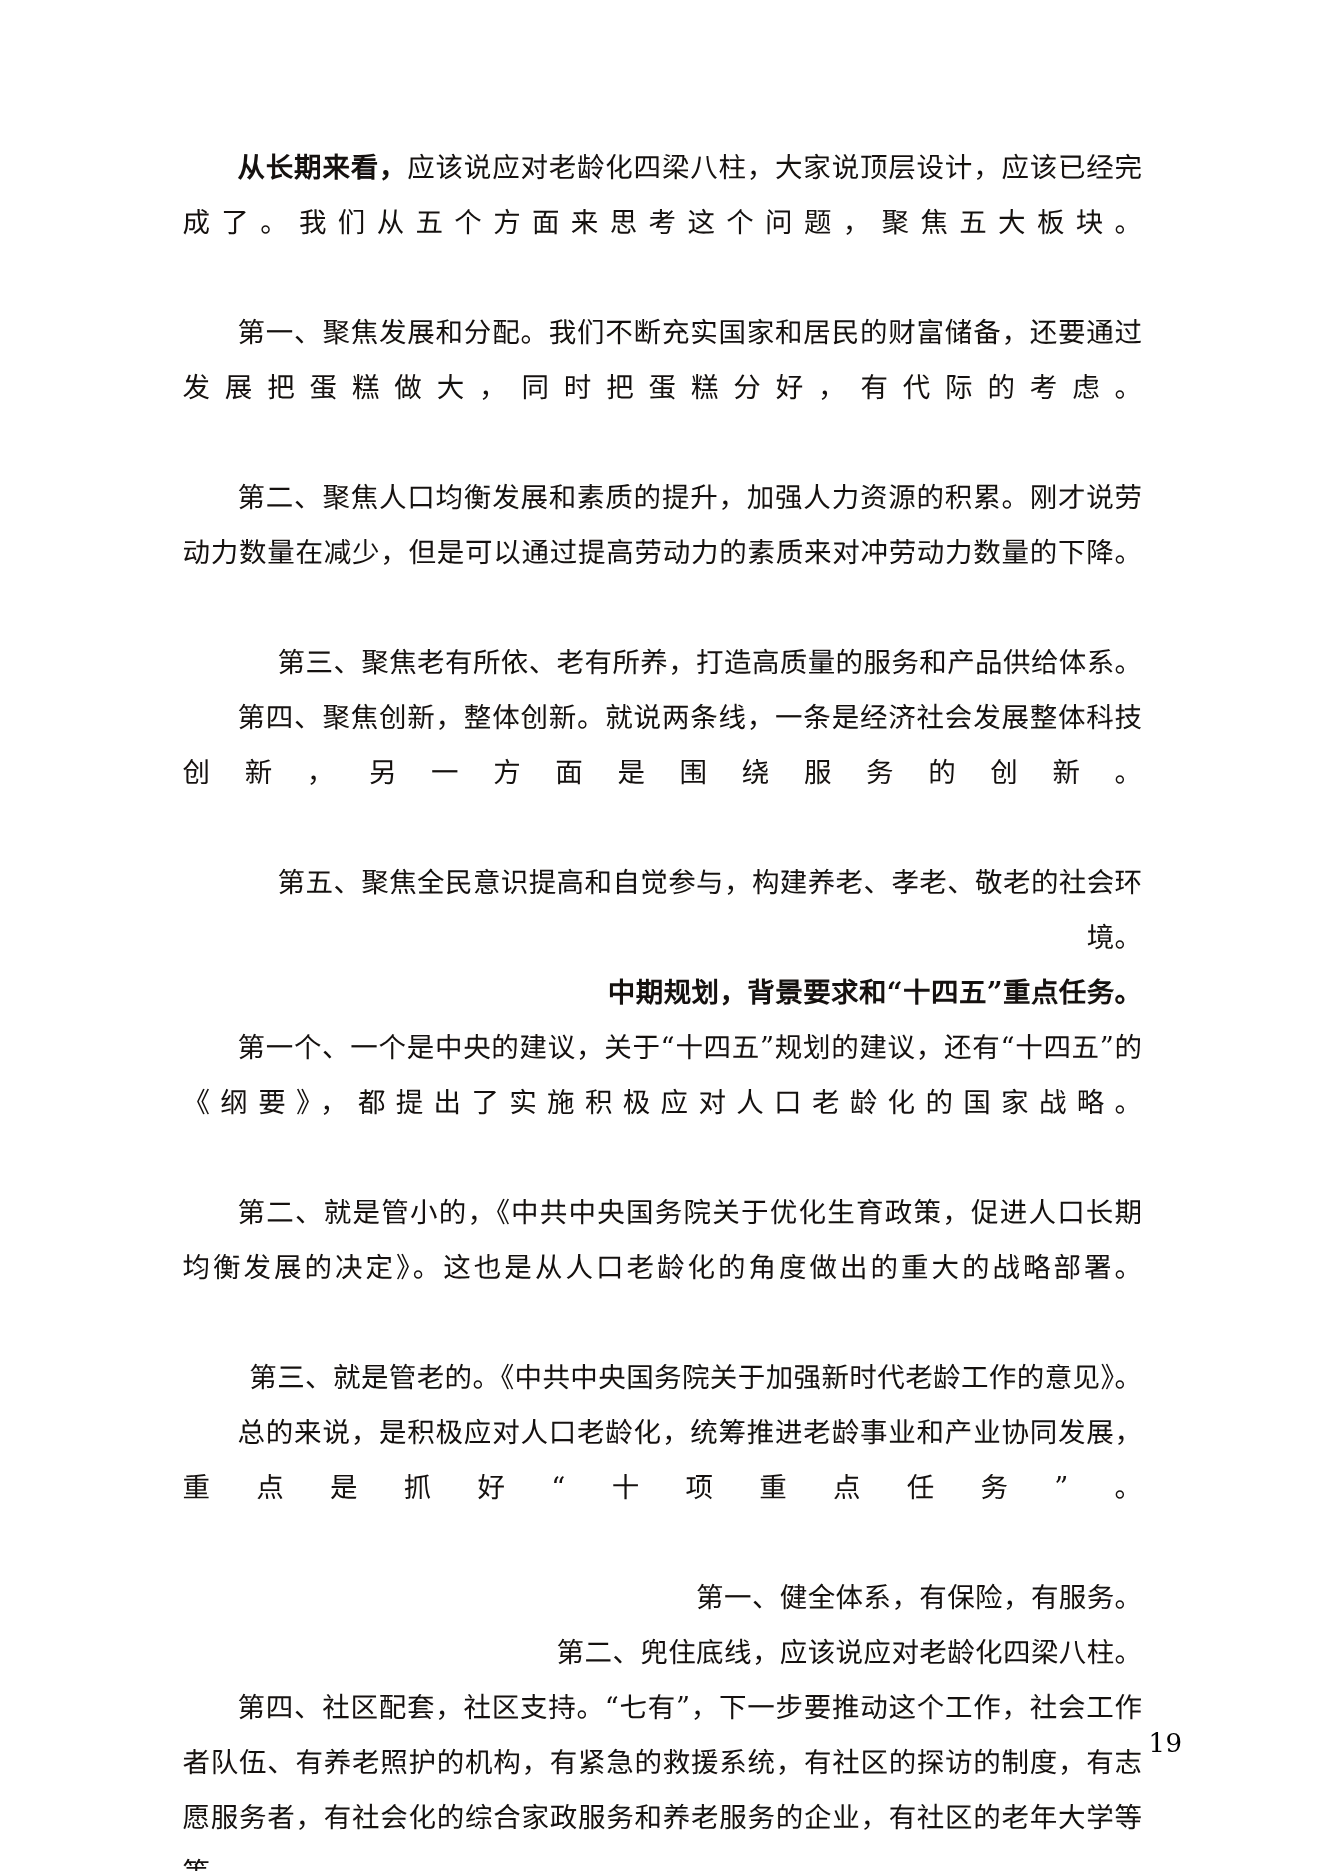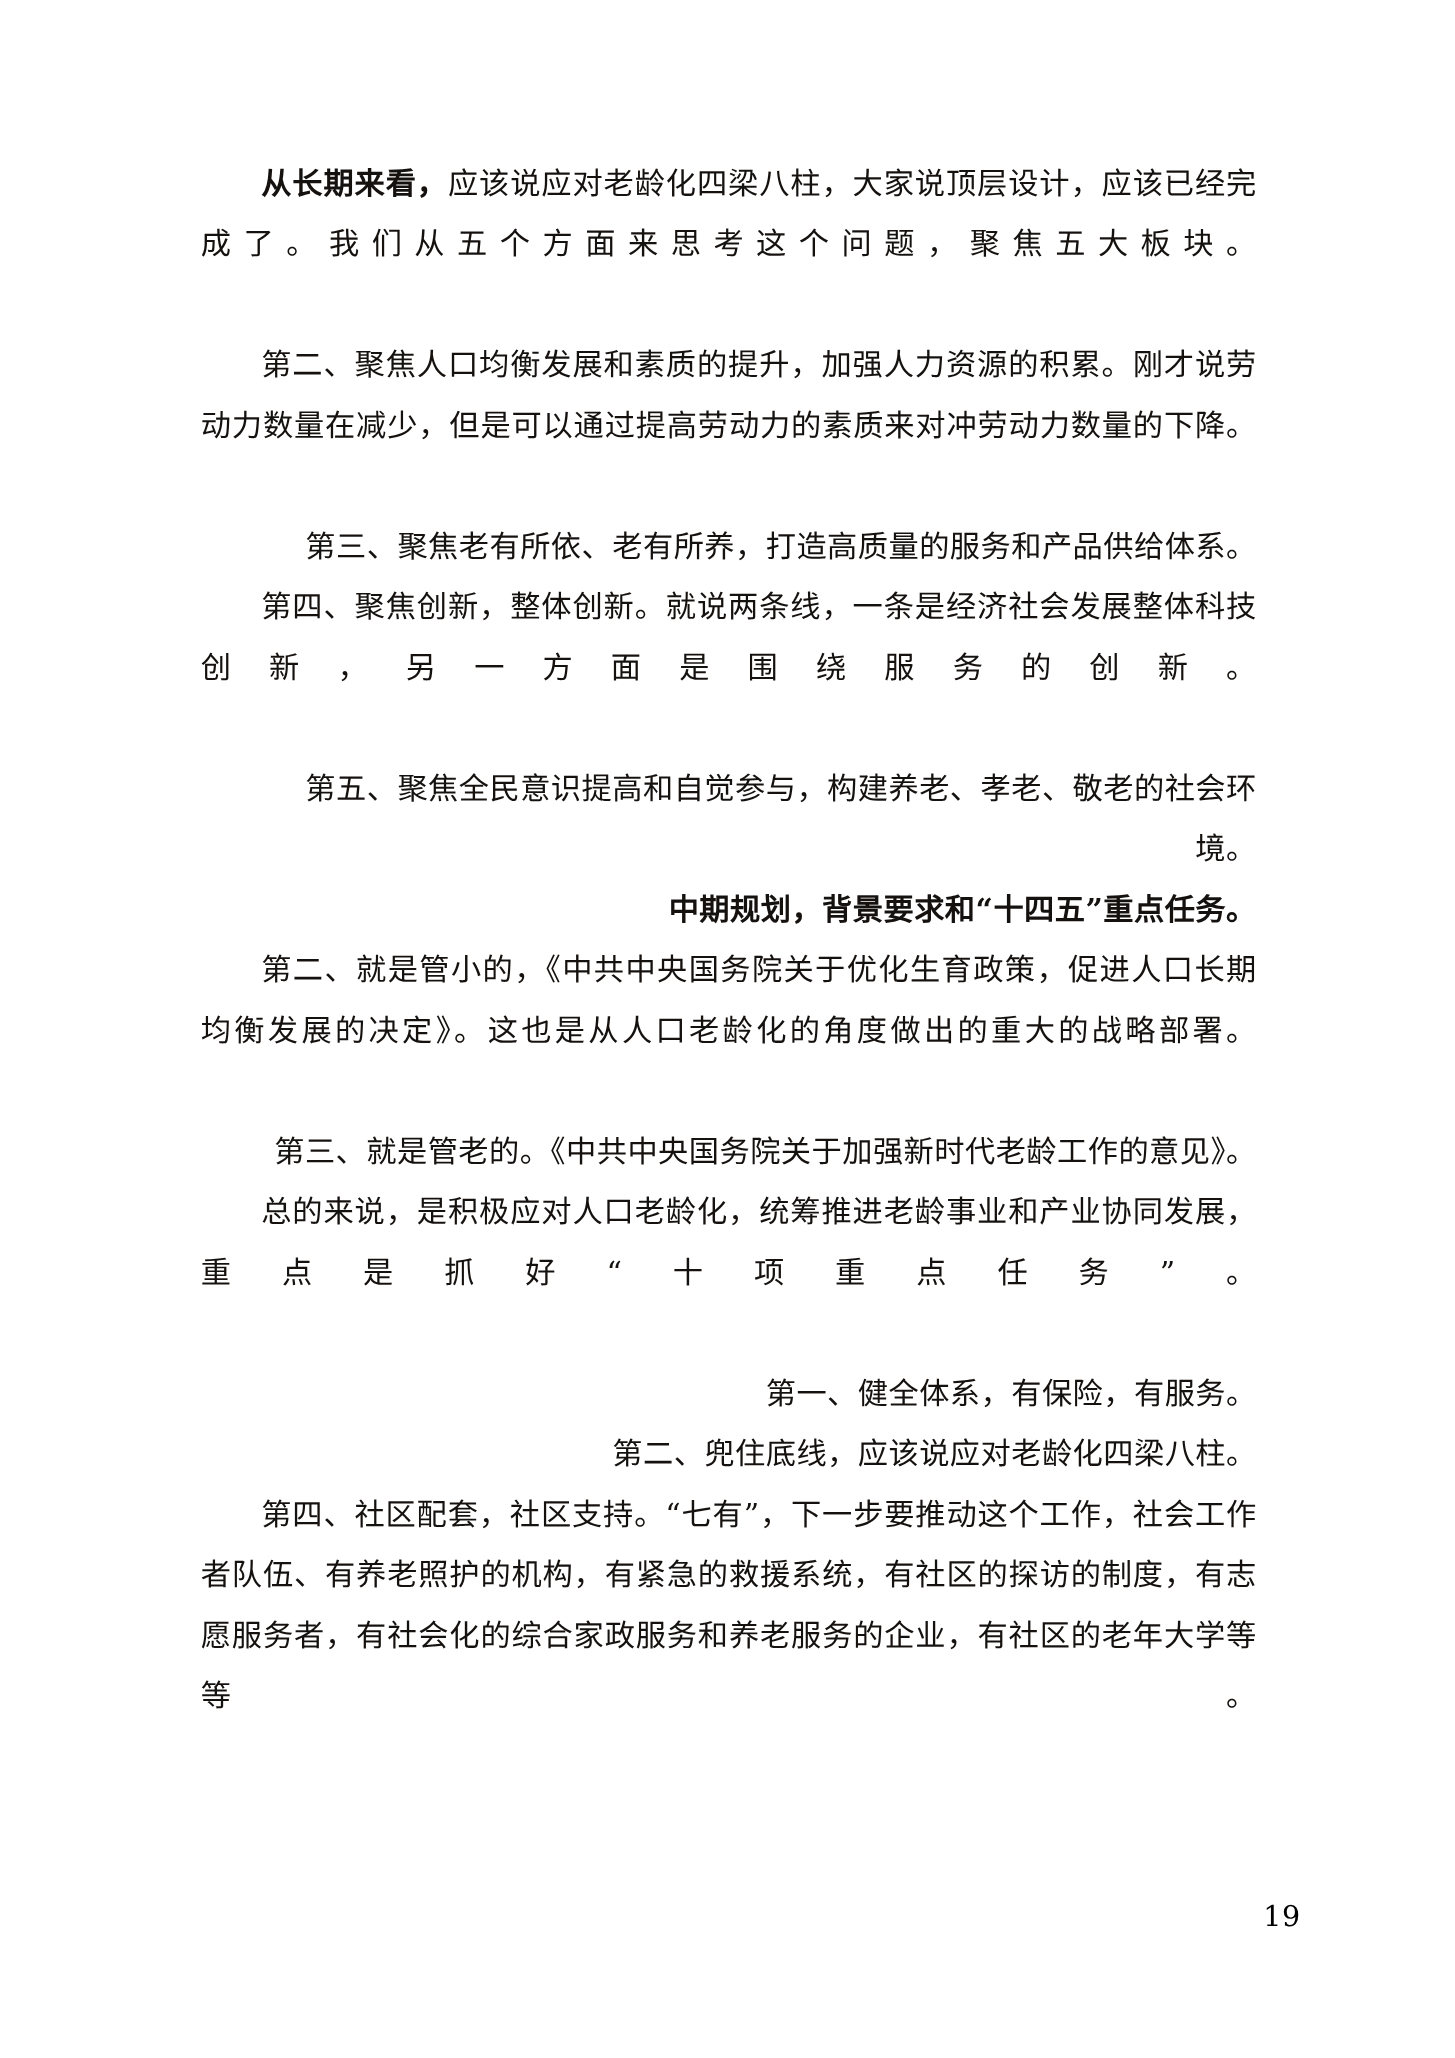--- a/index.html
+++ b/index.html
@@ -68,31 +68,33 @@
 </style>
 </head>
 <body>
 
 <div id="page">
 
   <div id="content">
 
     <p class="para"><span class="lead-bold">从长期来看，</span><span>应该说应对老龄化四梁八柱，大家说顶层设计，应该已经完成了。我们从五个方面来思考这个问题，聚焦五大板块。</span></p>
 
+    <p class="para"><span>第一、聚焦发展和分配。我们不断充实国家和居民的财富储备，还要通过发展把蛋糕做大，同时把蛋糕分好，有代际的考虑。</span></p>
 
     <p class="para"><span>第二、聚焦人口均衡发展和素质的提升，加强人力资源的积累。刚才说劳动力数量在减少，但是可以通过提高劳动力的素质来对冲劳动力数量的下降。</span></p>
 
     <p class="para nojustify"><span>第三、聚焦老有所依、老有所养，打造高质量的服务和产品供给体系。</span></p>
 
     <p class="para"><span>第四、聚焦创新，整体创新。就说两条线，一条是经济社会发展整体科技创新，另一方面是围绕服务的创新。</span></p>
 
     <p class="para nojustify"><span>第五、聚焦全民意识提高和自觉参与，构建养老、孝老、敬老的社会环境。</span></p>
 
     <p class="para bold nojustify"><span>中期规划，背景要求和“十四五”重点任务。</span></p>
 
+    <p class="para"><span>第一个、一个是中央的建议，关于“十四五”规划的建议，还有“十四五”的《纲要》，都提出了实施积极应对人口老龄化的国家战略。</span></p>
 
     <p class="para"><span>第二、就是管小的，《中共中央国务院关于优化生育政策，促进人口长期均衡发展的决定》。这也是从人口老龄化的角度做出的重大的战略部署。</span></p>
 
     <p class="para nojustify"><span>第三、就是管老的。《中共中央国务院关于加强新时代老龄工作的意见》。</span></p>
 
     <p class="para"><span>总的来说，是积极应对人口老龄化，统筹推进老龄事业和产业协同发展，重点是抓好“十项重点任务”。</span></p>
 
     <p class="para nojustify"><span>第一、健全体系，有保险，有服务。</span></p>
 
     <p class="para nojustify"><span>第二、兜住底线，应该说应对老龄化四梁八柱。</span></p>

